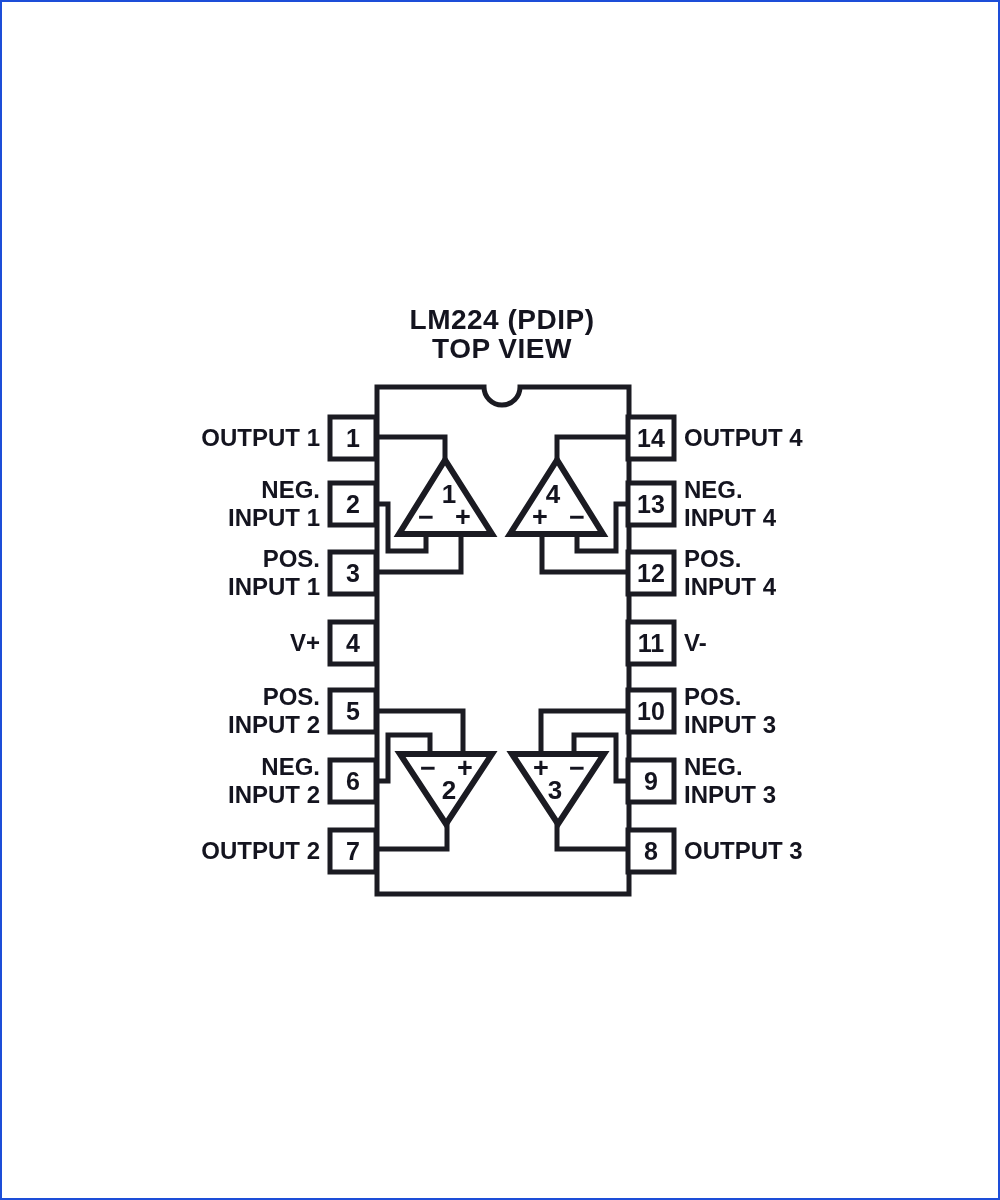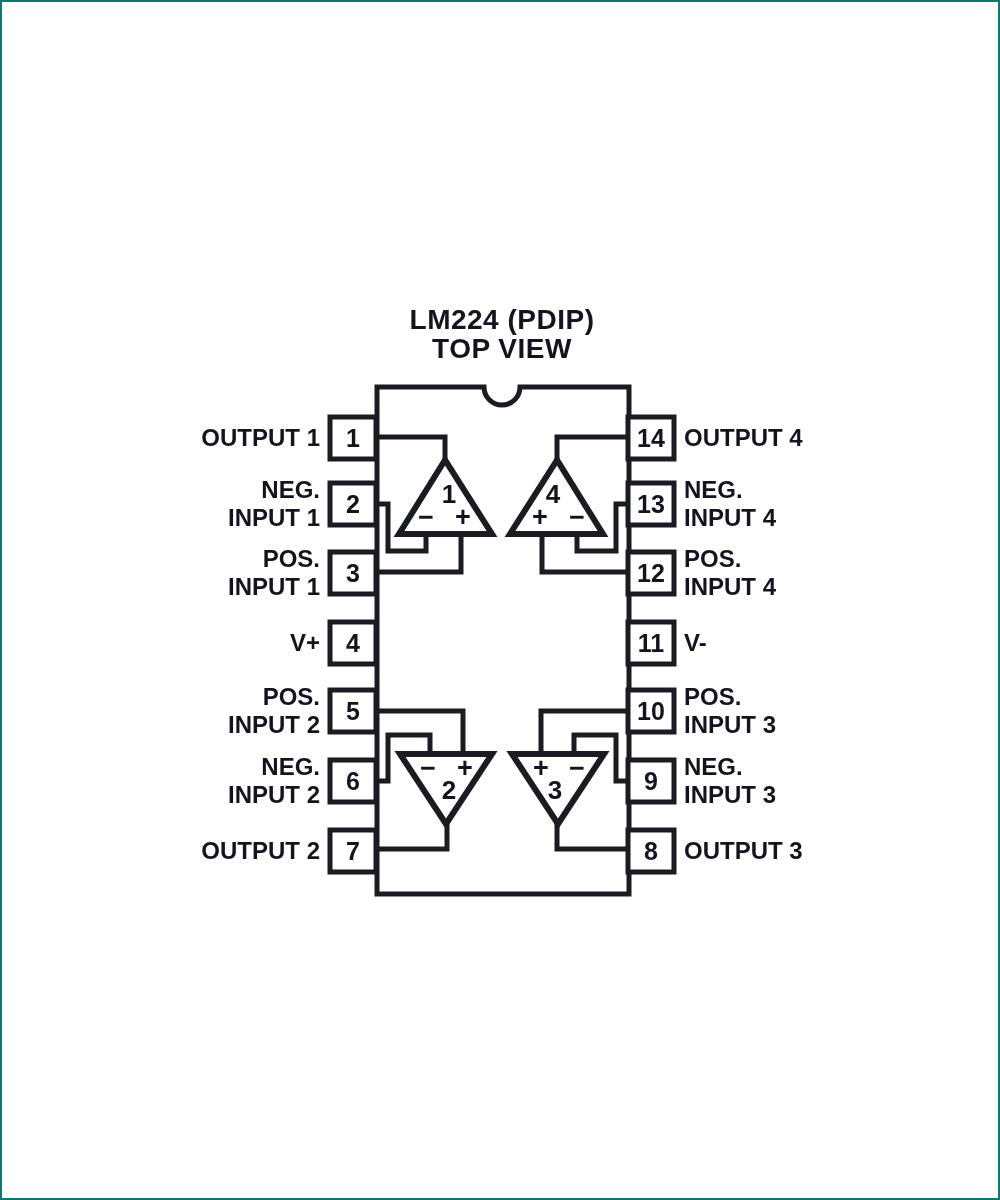--- a/index.html
+++ b/index.html
@@ -5,21 +5,21 @@
   html, body {
     margin: 0;
     padding: 0;
     background: #ffffff;
   }
   .canvas {
     position: relative;
     width: 1000px;
     height: 1200px;
     background: #ffffff;
-    border: 2px solid #0f766e;
+    border: 2px solid #1d4ed8;
     box-sizing: border-box;
     overflow: hidden;
   }
   svg {
     font-family: "Liberation Sans", sans-serif;
     font-weight: bold;
   }
   .title-text {
     font-size: 28px;
     letter-spacing: 0.5px;

